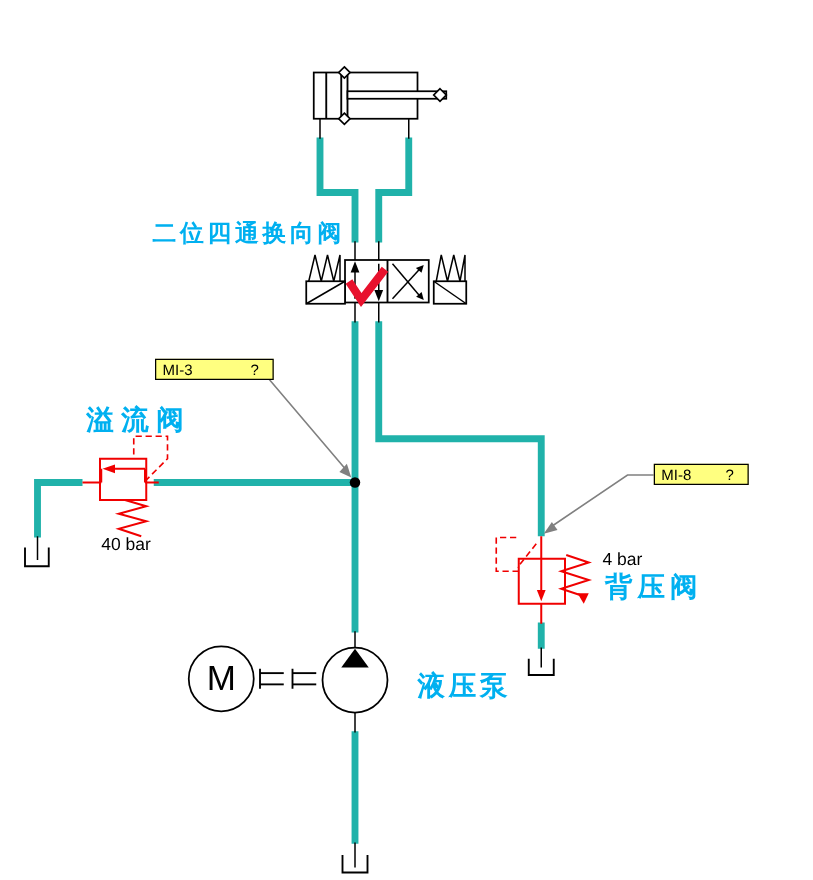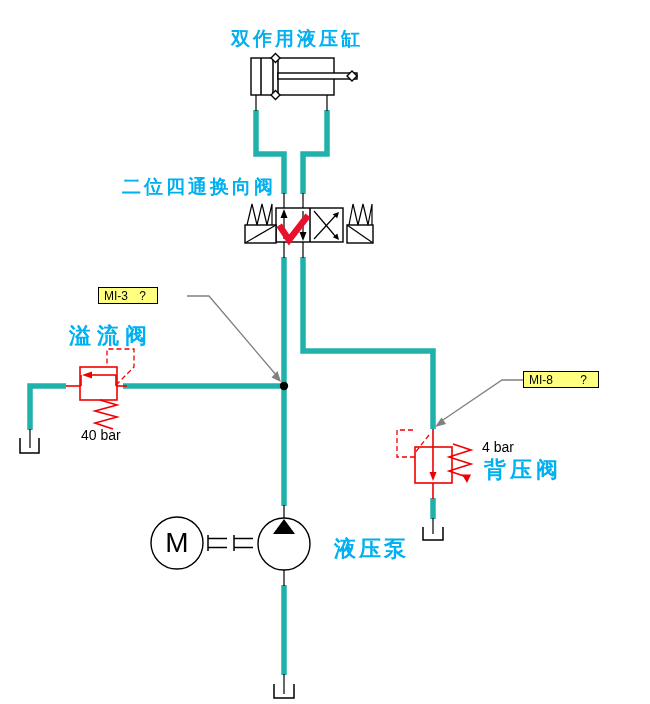--- a/index.html
+++ b/index.html
@@ -153,37 +153,36 @@
     <g>
       <polyline class="gry" points="187,296 209,296 277,376"></polyline>
       <polygon class="gryf" points="281,382 271.5,377.5 277.5,371"></polygon>
     </g>
     <g>
       <polyline class="gry" points="523,380 502,380 440,422"></polyline>
       <polygon class="gryf" points="435,427 441.5,417.5 446,424"></polygon>
     </g>
   </svg>
 
-  <div class="lbl lbl-lg" style="left:231px;top:26px;">双作用液压缸</div>
 
   <div class="lbl lbl-lg" style="left:122px;top:174px;">二位四通换向阀</div>
 
   <div class="lbl lbl-md" style="left:69px;top:321px;letter-spacing:6px;">溢流阀</div>
 
   <div class="val" style="left:81px;top:427px;">40 bar</div>
 
   <div class="val" style="left:482px;top:439px;">4 bar</div>
 
   <div class="lbl lbl-md" style="left:484px;top:455px;">背压阀</div>
 
   <div class="lbl lbl-md" style="left:324px;top:534px;letter-spacing:3px;margin-left:10px;">液压泵</div>
 
   <div class="motor-m" style="left:162px;top:527px;">M</div>
 
-  <div class="measure-box" style="left:98px;top:287px;width:60px;height:17px;">
+  <div class="measure-box" style="left:124px;top:287px;width:95px;height:17px;">
     <span>MI-3</span>
     <span>?</span>
   </div>
 
   <div class="measure-box" style="left:523px;top:371px;width:76px;height:17px;">
     <span>MI-8</span>
     <span>?</span>
   </div>
 
 </div>

